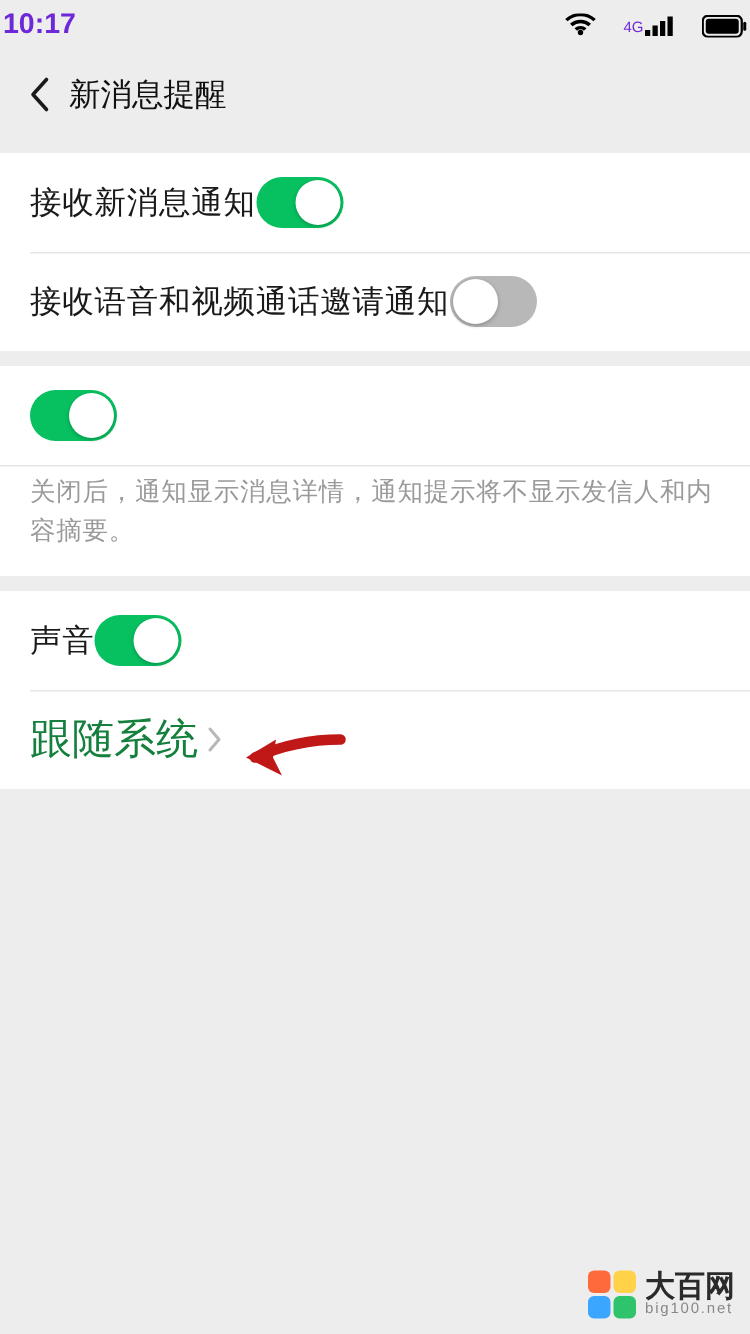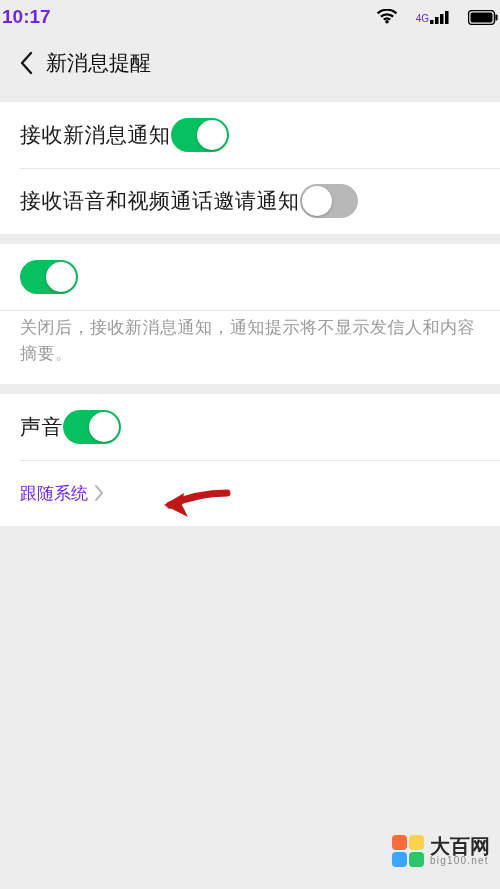--- a/index.html
+++ b/index.html
@@ -64,22 +64,22 @@
     }
     .hint {
       padding: 4px 20px 18px;
       font-size: 17px;
       color: #9a9a9a;
       line-height: 1.5;
       letter-spacing: 0.5px;
       border-top: 1px solid #e6e6e6;
     }
     .value {
-      font-size: 17px;
-      color: #6d28d9;
+      font-size: 28px;
+      color: #15803d;
       display: flex;
       align-items: center;
       gap: 6px;
     }
     .toggle {
       width: 58px; height: 34px; border-radius: 17px;
       position: relative;
       transition: none;
     }
     .toggle.on { background: #07c160; }
@@ -95,21 +95,21 @@
     .toggle.off::after { left: 2px; }
     .chev-right svg { display: block; }
     .arrow-annot {
       position: absolute;
       left: 162px;
       top: 485px;
       pointer-events: none;
     }
     .watermark {
       position: absolute;
-      right: 10px; bottom: 22px;
+      right: 10px; bottom: 10px;
       display: flex; align-items: center; gap: 6px; justify-content: center;
     }
     .wm-logo {
       width: 32px; height: 32px;
       display: grid; grid-template-columns: 1fr 1fr; grid-template-rows: 1fr 1fr;
       gap: 2px;
     }
     .wm-logo span { border-radius: 4px; }
     .wm-text { display: flex; flex-direction: column; line-height: 1; }
     .wm-name { font-size: 20px; font-weight: 700; color: #2a2a2a; }
@@ -162,21 +162,21 @@
   <div class="row">
     <span class="row-label">接收语音和视频通话邀请通知</span>
     <span class="toggle off"></span>
   </div>
 </div>
 
 <div class="group">
   <div class="row">
     <span class="toggle on"></span>
   </div>
-  <div class="hint">关闭后，接收新消息通知，通知提示将不显示发信人和内容摘要。</div>
+  <div class="hint">关闭后，通知显示消息详情，通知提示将不显示发信人和内容摘要。</div>
 </div>
 
 <div class="group">
   <div class="row">
     <span class="row-label">声音</span>
     <span class="toggle on"></span>
   </div>
   <div class="row">
     <span class="value">
       <span>跟随系统</span>

